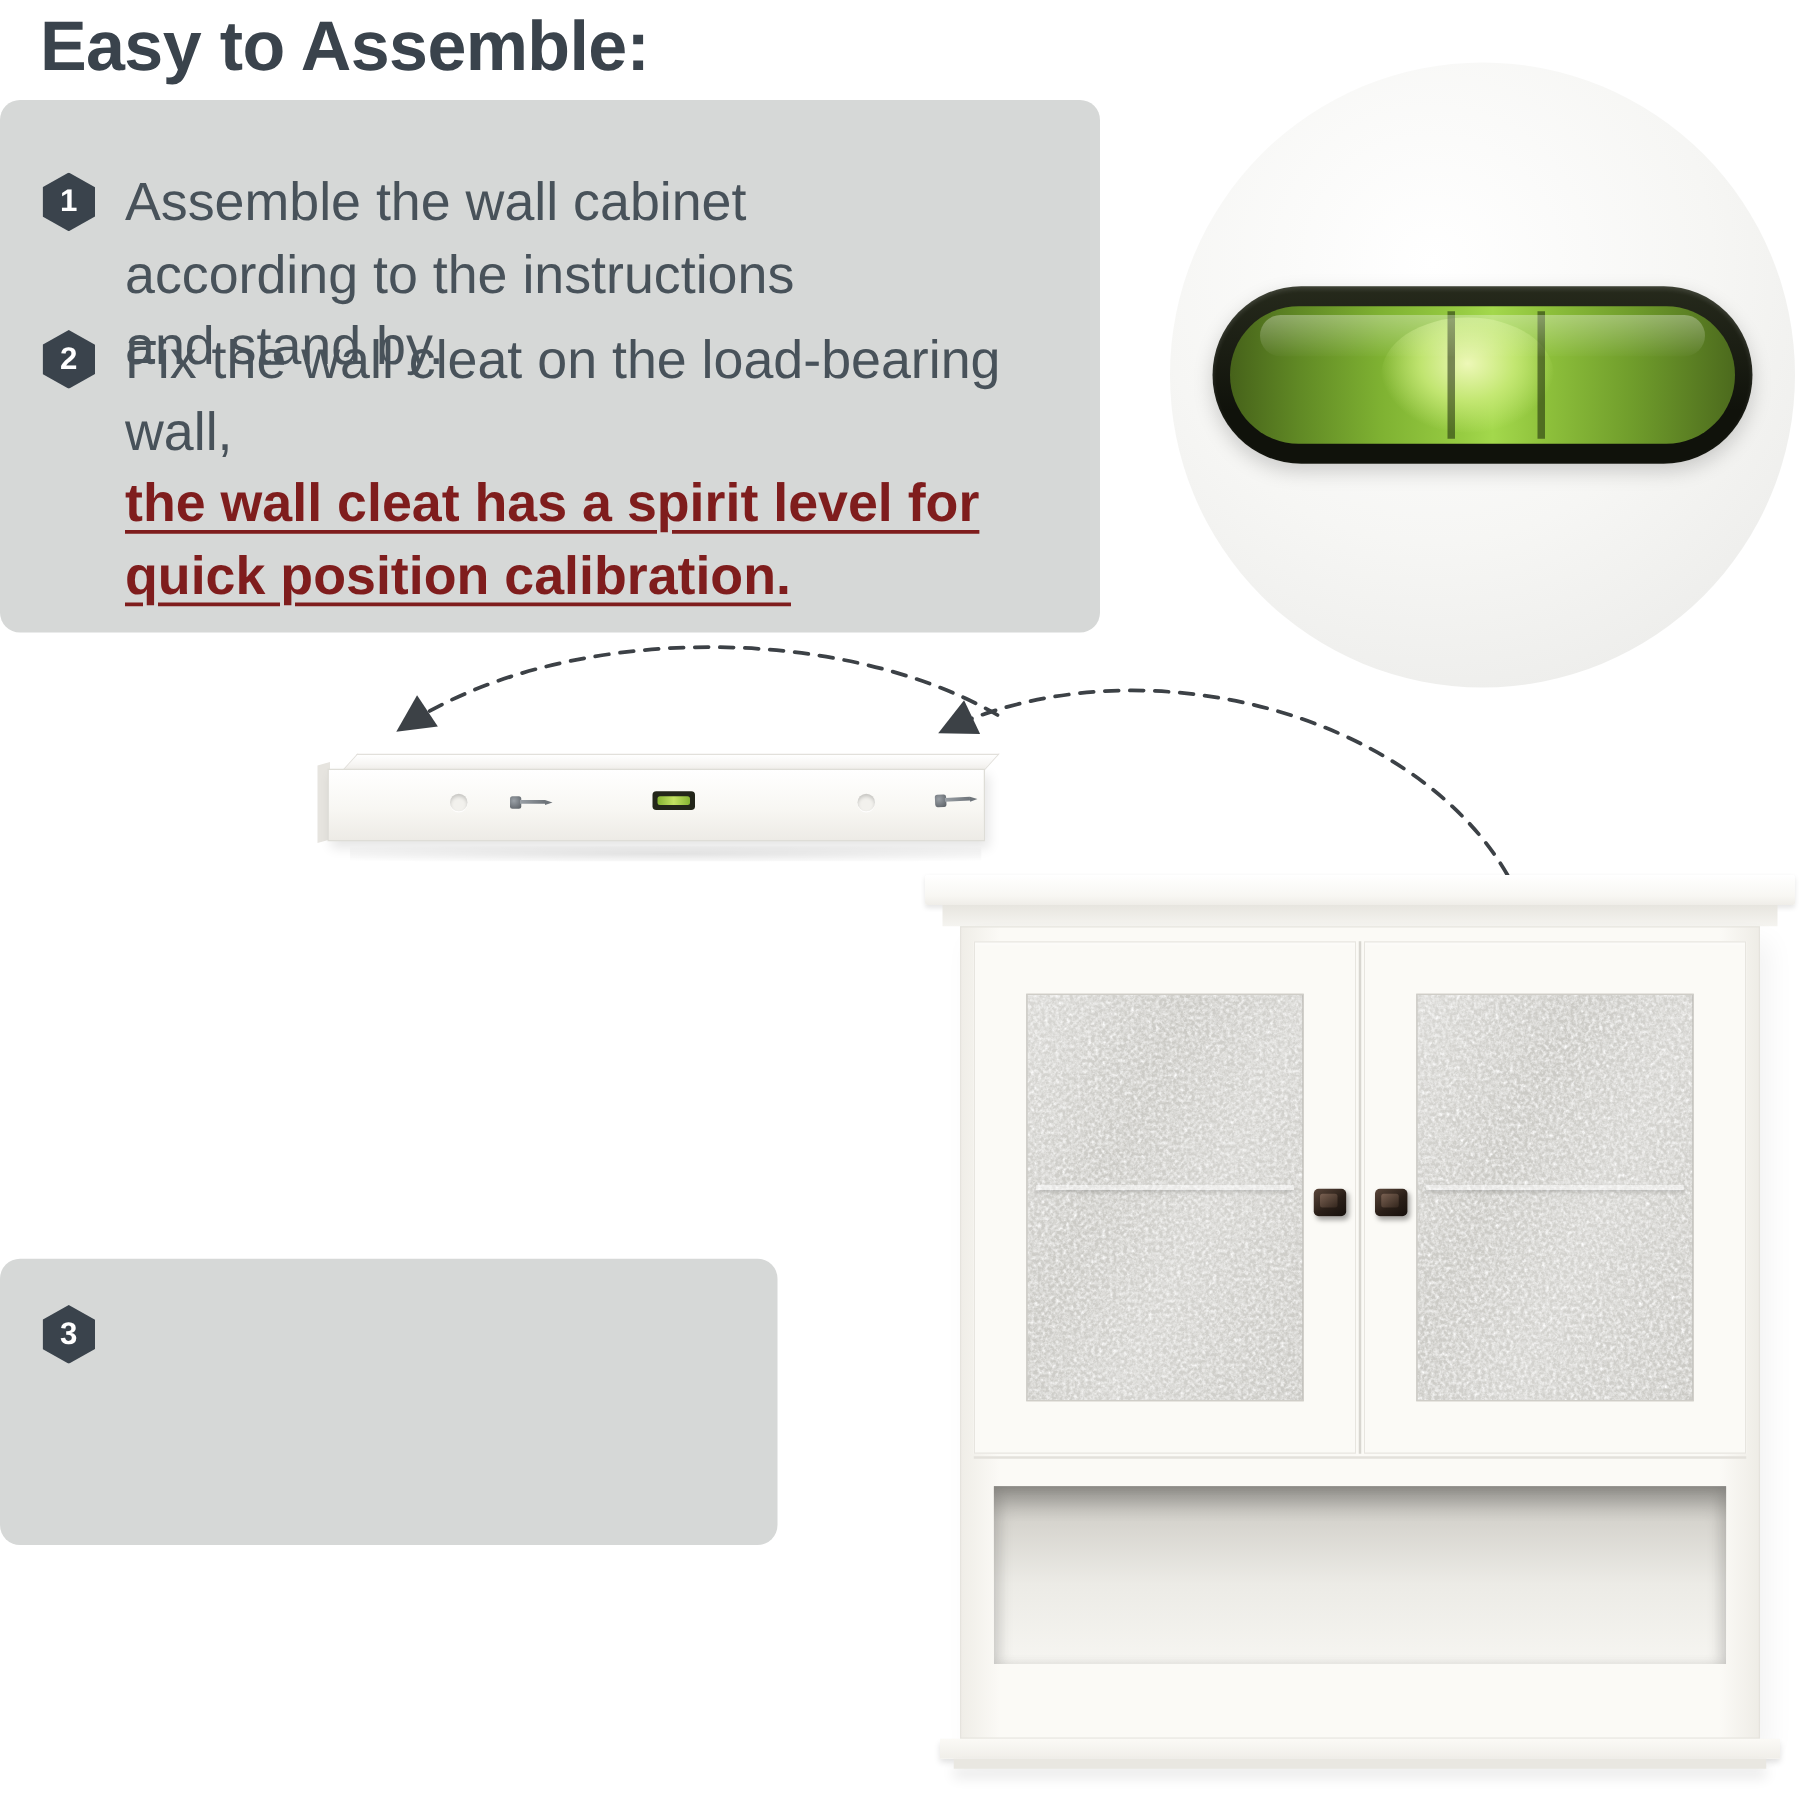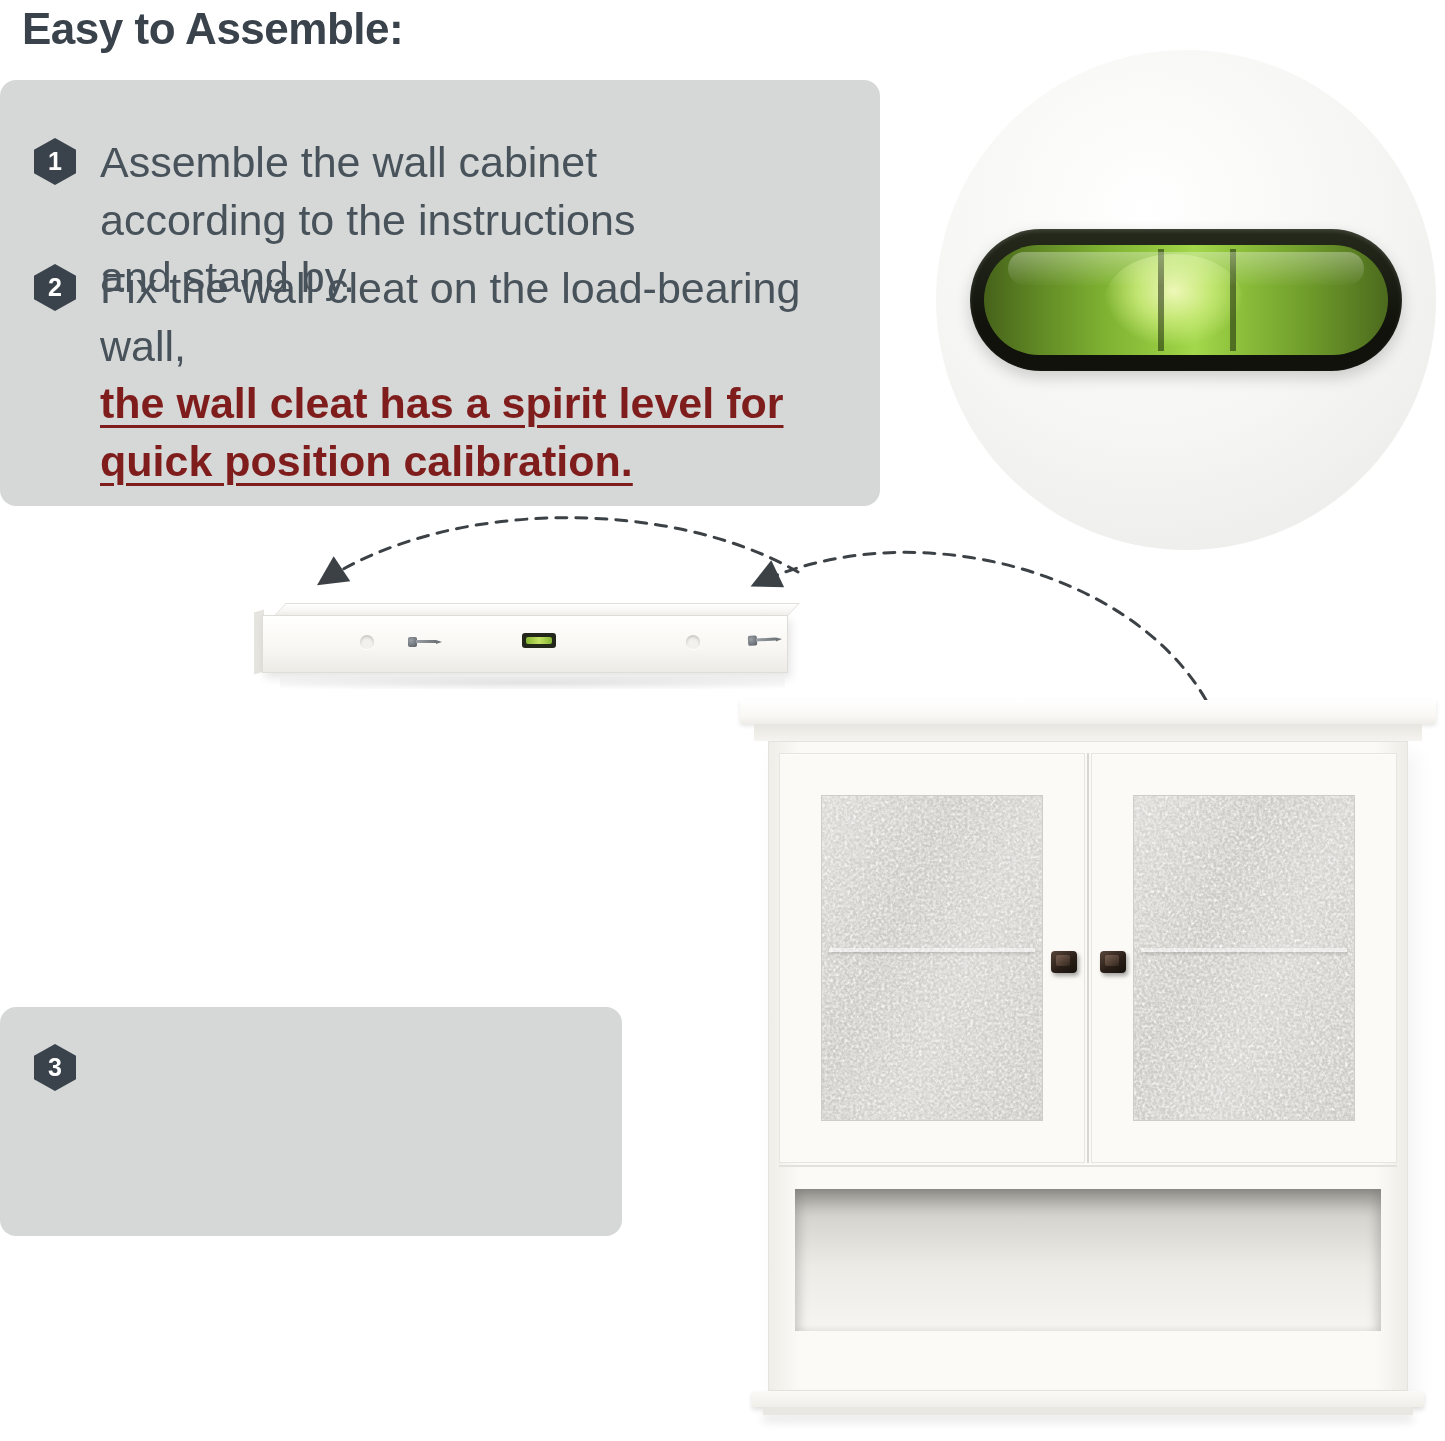--- a/index.html
+++ b/index.html
@@ -2,22 +2,22 @@
 <html><head>
 <meta charset="utf-8">
 <style>
   html, body { margin: 0; padding: 0; background: #ffffff; }
   .canvas {
     position: relative; width: 1445px; height: 1441px;
     background: #ffffff; overflow: hidden;
     font-family: "Liberation Sans", sans-serif;
   }
   .title {
-    position: absolute; left: 22px; top: 4px;
-    font-size: 44px; font-weight: 700; color: #3a434c; letter-spacing: -0.5px;
+    position: absolute; left: 32px; top: 4px;
+    font-size: 56px; font-weight: 700; color: #3a434c; letter-spacing: -0.5px;
   }
   .panel { position: absolute; background: #d6d8d7; border-radius: 16px; }
   #panel1 { left: 0; top: 80px; width: 880px; height: 426px; }
   #panel2 { left: 0; top: 1007px; width: 622px; height: 229px; }
 
   .step { position: absolute; display: flex; align-items: flex-start; gap: 24px; }
   #step1 { left: 34px; top: 134px; width: 812px; }
   #step2 { left: 34px; top: 260px; width: 812px; }
   #step3 { left: 34px; top: 1040px; width: 560px; }
   .badge {

